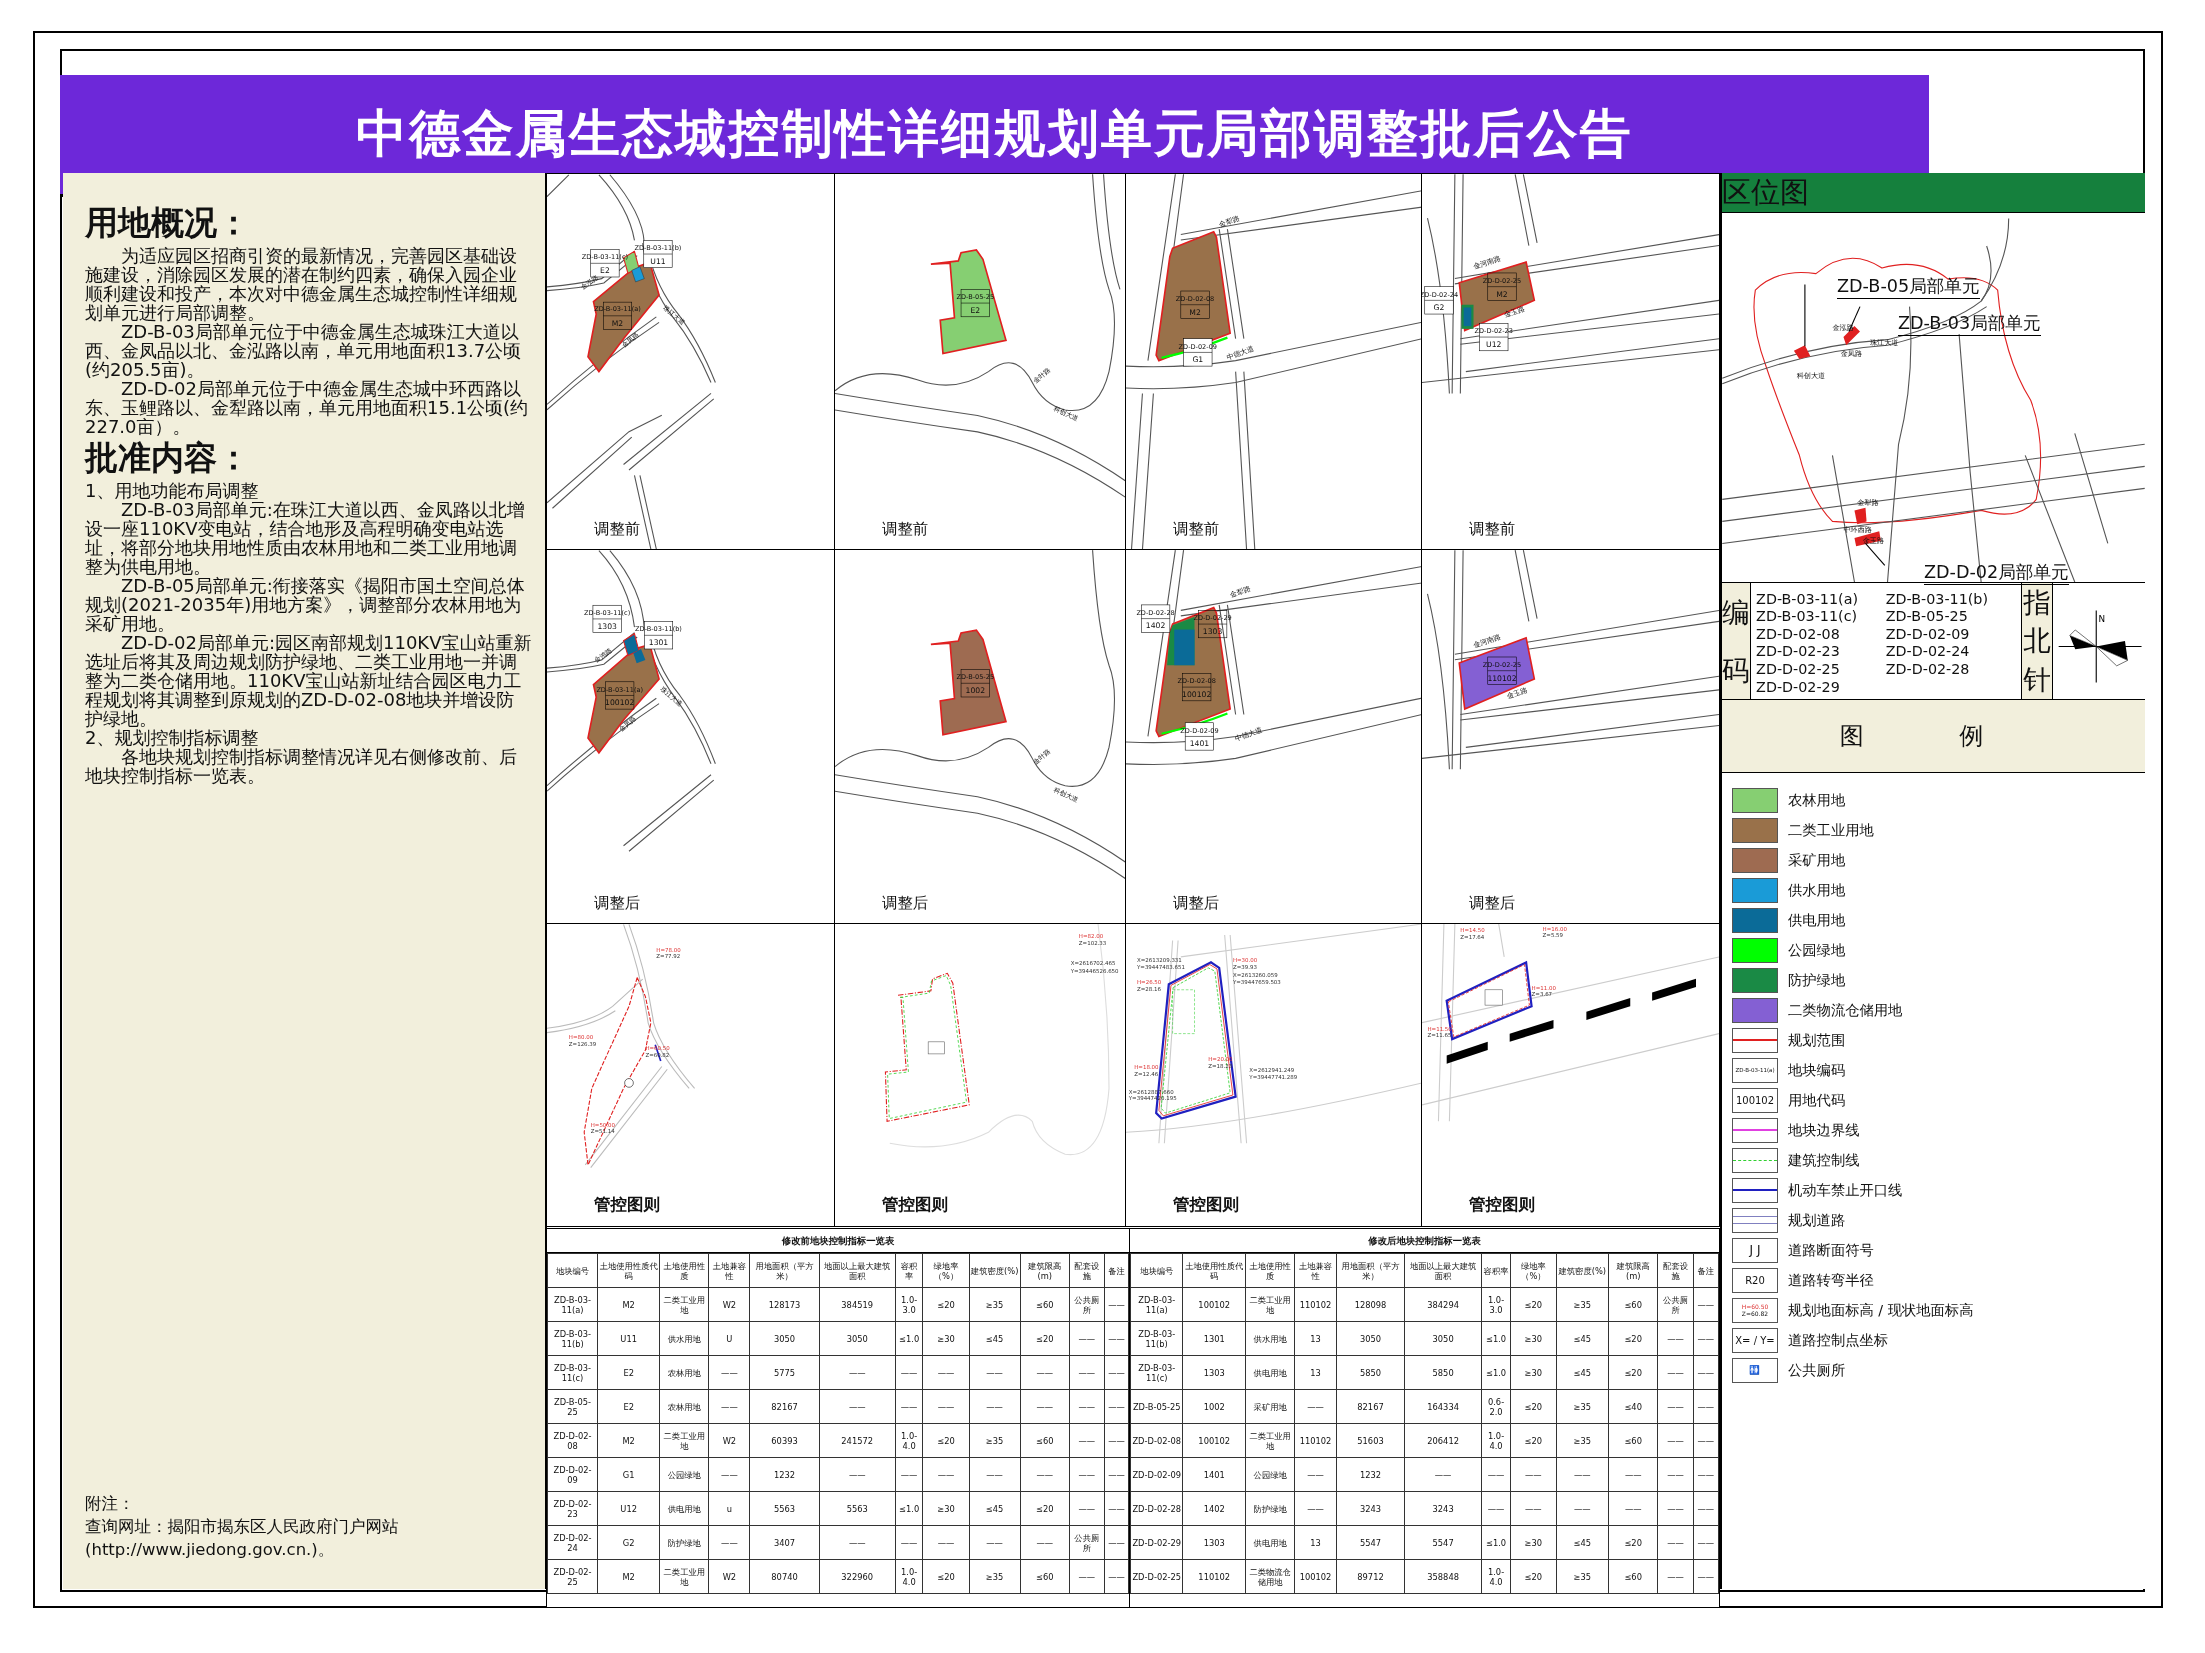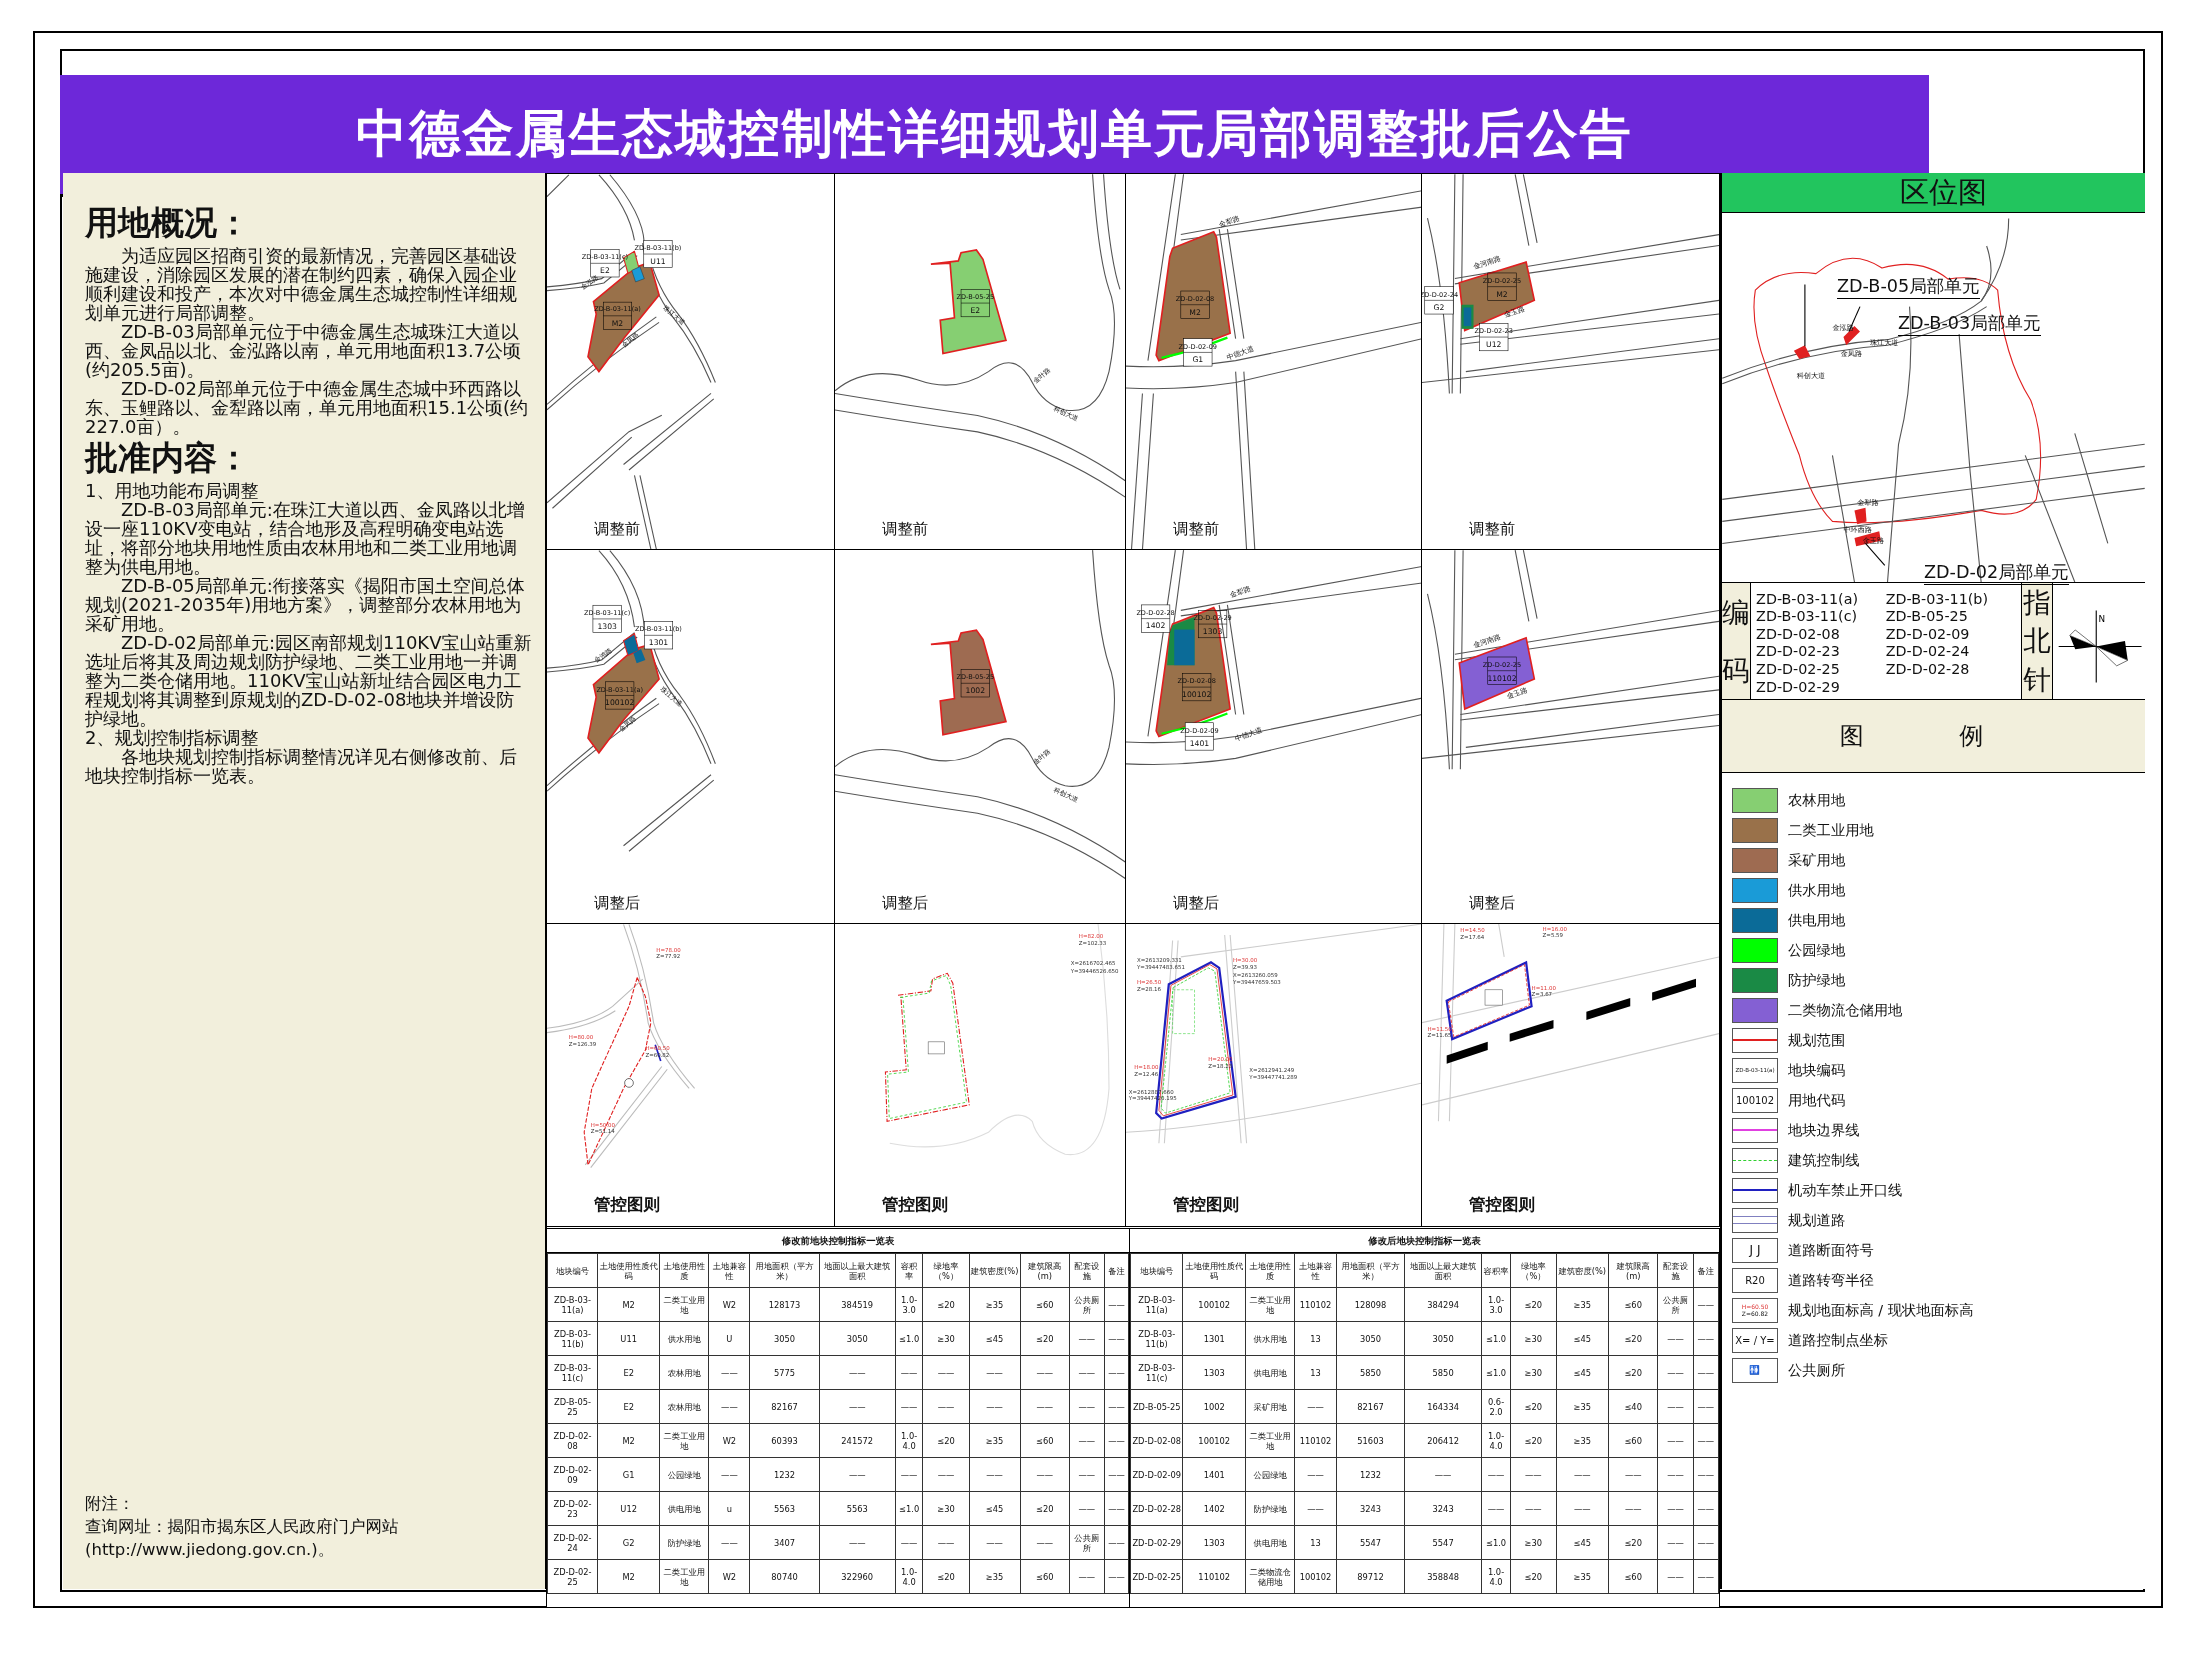--- a/index.html
+++ b/index.html
@@ -26,21 +26,21 @@
   
   .tbl-wrap{position:absolute;top:1228px;height:380px;background:#fff;border:1.7px solid #000;box-sizing:border-box;overflow:hidden;}
   .tbl-title{height:23px;line-height:23px;text-align:center;font-size:9.4px;font-weight:bold;border-bottom:1.1px solid #000;}
   table.ctl{border-collapse:collapse;width:100%;table-layout:fixed;font-size:8.3px;}
   table.ctl th, table.ctl td{border:0.6px solid #333;text-align:center;padding:0 1.1px;font-weight:normal;line-height:10px;}
   table.ctl th{height:33px;}
   table.ctl td{height:33px;}
 
   
   .right-panel{position:absolute;left:1720px;top:173px;width:425px;height:1416px;border-left:2.2px solid #000;box-sizing:border-box;background:#fff;}
-  .rp-head{height:39px;background:#22c55e;border-bottom:1.7px solid #000;text-align:center;line-height:39px;font-size:29px;padding-left:20px;}
+  .rp-head{height:39px;background:#15803d;border-bottom:1.7px solid #000;line-height:39px;font-size:29px;}
   .loc-map{position:relative;height:369px;border-bottom:1.7px solid #000;background:#fff;}
   .loc-map svg{position:absolute;left:0;top:0;width:100%;height:100%;}
   .loc-label{position:absolute;font-size:17.6px;border-bottom:1.1px solid #000;white-space:nowrap;}
   .codes-row{display:flex;height:116px;border-bottom:1.7px solid #000;}
   .codes-side{width:27.6px;background:#f2efdc;border-right:1.7px solid #000;display:flex;flex-direction:column;justify-content:space-around;align-items:center;font-size:27.6px;}
   .codes-list{flex:1;display:grid;grid-template-columns:1fr 1fr;padding:7.7px 5.5px;font-size:14.3px;line-height:17.6px;align-content:start;}
   .compass-side{width:30px;background:#f2efdc;border-left:1.7px solid #000;border-right:1.7px solid #000;display:flex;flex-direction:column;justify-content:space-around;align-items:center;font-size:27.6px;}
   .compass{width:92px;position:relative;}
   .legend-head{height:72px;background:#f2efdc;border-bottom:1.7px solid #000;text-align:center;line-height:72px;font-size:24px;letter-spacing:44px;}
   .legend{padding:12px 11px 0 10px;}

